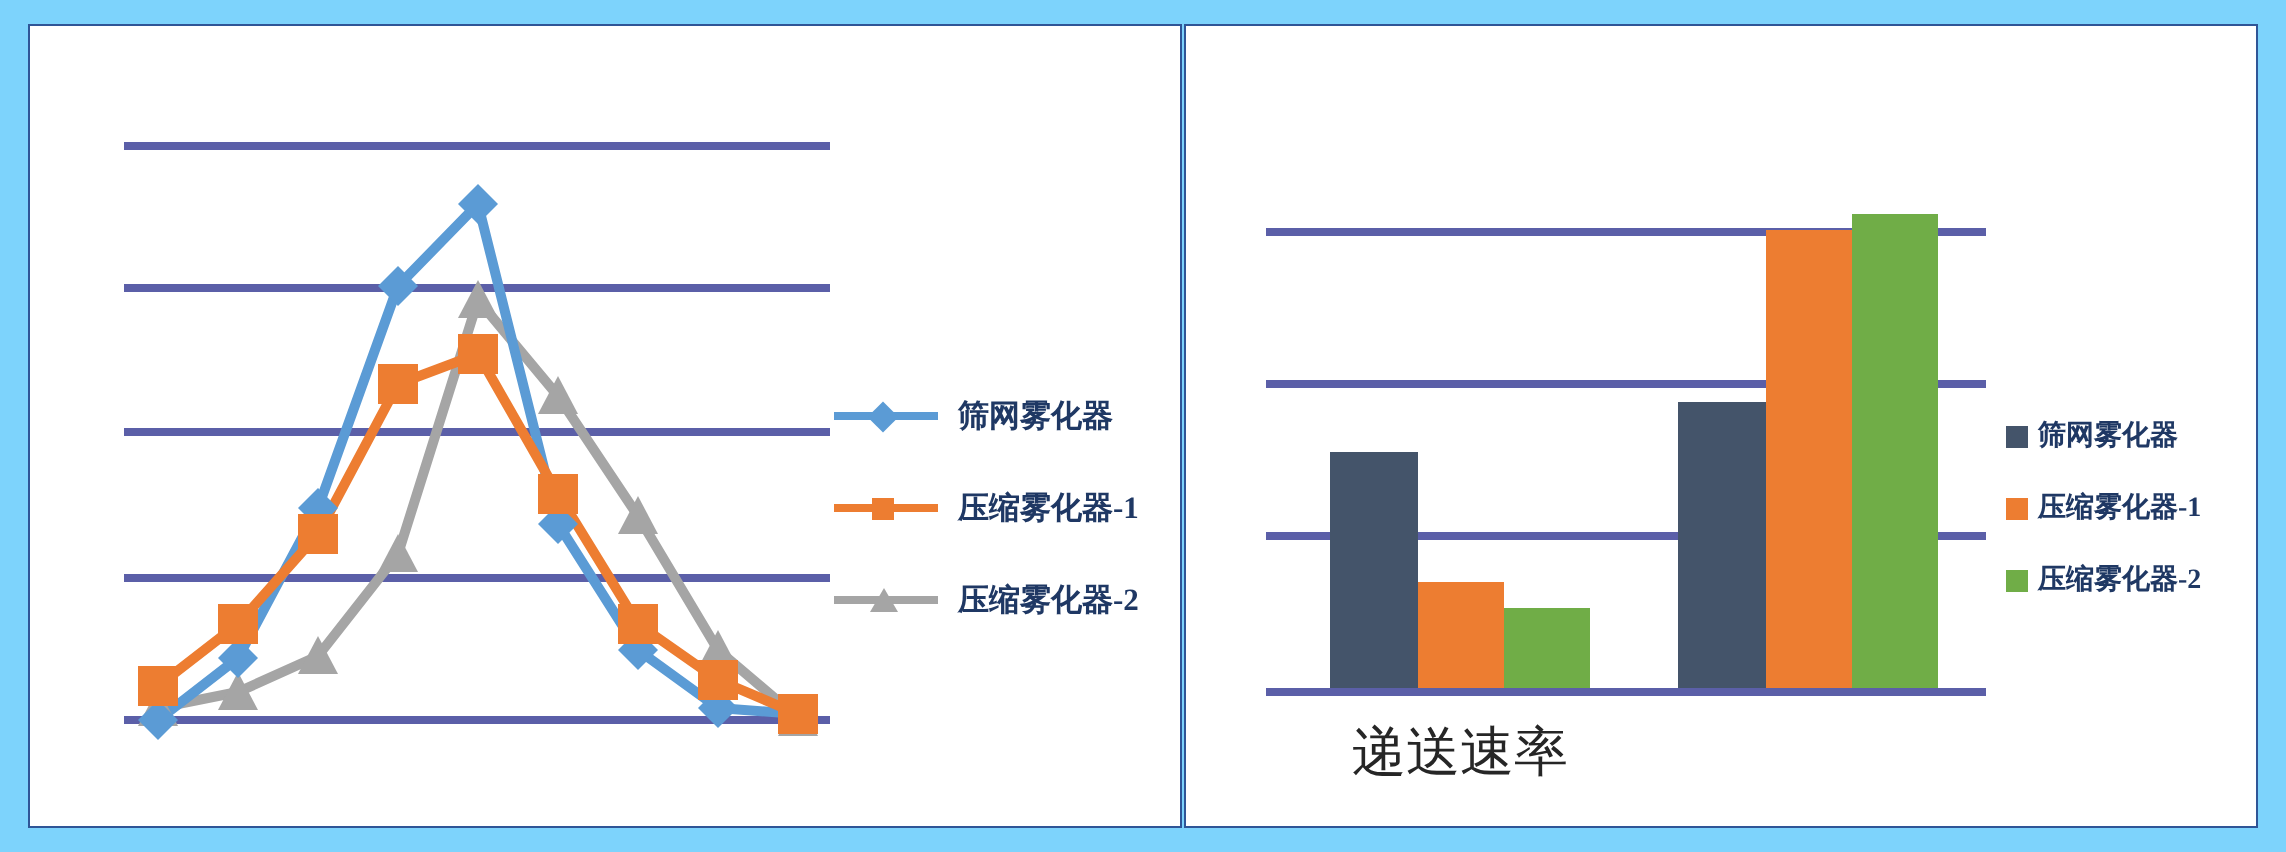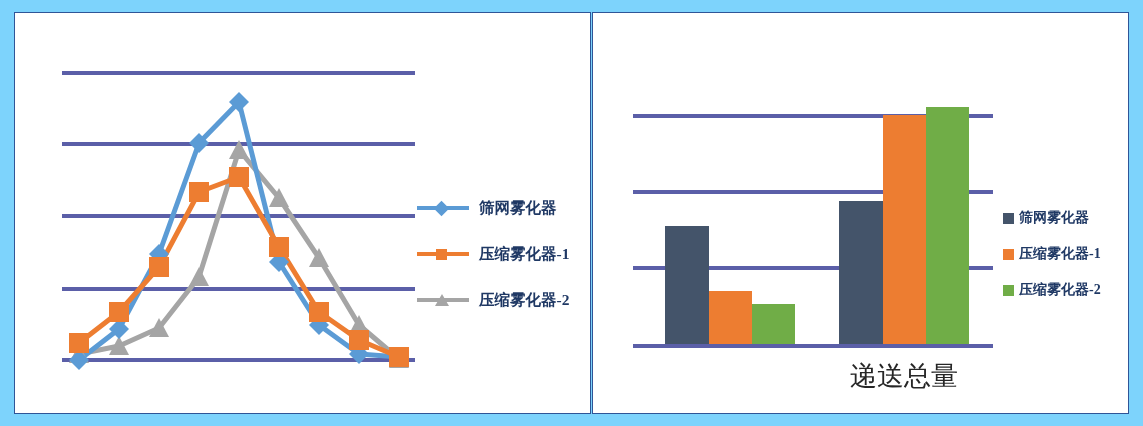--- a/index.html
+++ b/index.html
@@ -248,21 +248,21 @@
       <div class="gridline" style="left:40px; top:331px; width:360px;"></div>
 
       <div class="bar" style="left:72px; top:213px; width:44px; height:118px; background:#44546a;"></div>
       <div class="bar" style="left:116px; top:278px; width:43px; height:53px; background:#ed7d31;"></div>
       <div class="bar" style="left:159px; top:291px; width:43px; height:40px; background:#70ad47;"></div>
 
       <div class="bar" style="left:246px; top:188px; width:44px; height:143px; background:#44546a;"></div>
       <div class="bar" style="left:290px; top:102px; width:43px; height:229px; background:#ed7d31;"></div>
       <div class="bar" style="left:333px; top:94px; width:43px; height:237px; background:#70ad47;"></div>
 
-      <div class="cat-label" style="left:236px; top:345px; width:150px;">递送总量</div>
+      <div class="cat-label" style="left:62px; top:345px; width:150px;">递送速率</div>
 
     </div>
   </div>
 
   <div class="legend-right">
 
     <div class="legend-row">
       <span class="lg-swatch" style="background:#44546a;"></span>
       <span class="lg-text">筛网雾化器</span>
     </div>

